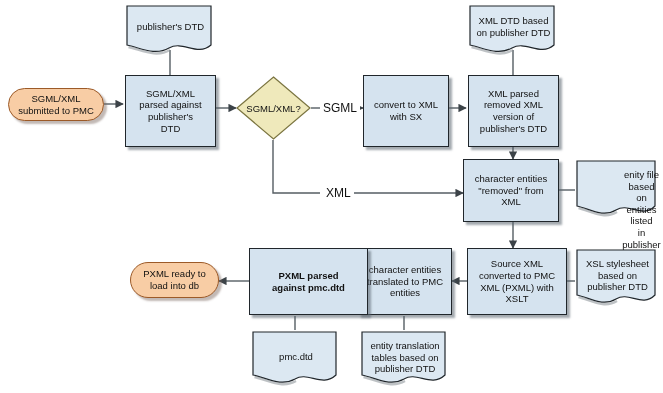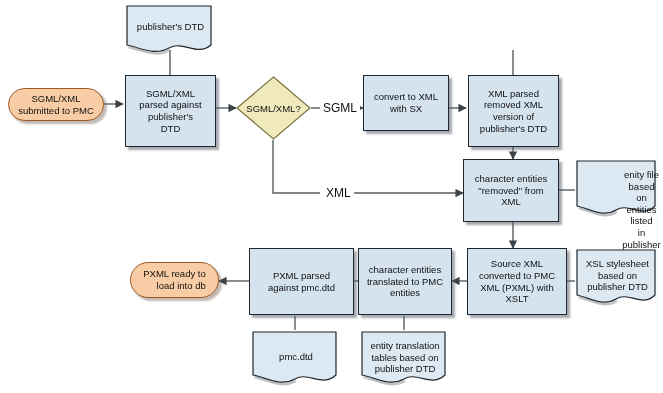--- a/index.html
+++ b/index.html
@@ -133,25 +133,35 @@
 DTD</div>
   </div>
 
   <div class="node decision" style="left:236px;top:76px;width:75px;height:64px;justify-content:center;">
     <svg width="75" height="64" viewBox="0 0 75 64">
       <path d="M37.5 1 L74 32 L37.5 63 L1 32 Z" fill="#efe9bb" stroke="#7a7440" stroke-width="1.2"></path>
     </svg>
     <div class="txt">SGML/XML?</div>
   </div>
 
-  <div class="node process" style="left:363px;top:75px;width:86px;height:56px;">
+  <div class="node process" style="left:363px;top:75px;width:86px;height:72px;">
     <div class="txt" style="white-space:pre-line;">convert to XML
 with SX</div>
   </div>
 
+  <div class="node doc" style="left:468px;top:4px;width:91px;height:54px;">
+    <svg width="91" height="54" viewBox="0 0 91 54">
+      <path d="M2 2 H86 V41 C72 53 58 36 44 44 C30 52 16 44 2 41 Z" fill="#dce8f2" stroke="#20262b" stroke-width="1.2"></path>
+      <path d="M3.5 43 C17 46 31 54 45 46" fill="none" stroke="#888f95" stroke-width="2.4" opacity=".55"></path>
+    </svg>
+    <div class="txt">
+      <div class="inner" style="white-space:pre-line;padding-top:11px;">XML DTD based
+on publisher DTD</div>
+    </div>
+  </div>
 
   <div class="node process" style="left:468px;top:75px;width:91px;height:72px;">
     <div class="txt" style="white-space:pre-line;">XML parsed
 removed XML
 version of
 publisher's DTD</div>
   </div>
 
   <div class="node process" style="left:463px;top:159px;width:96px;height:63px;">
     <div class="txt" style="white-space:pre-line;">character entities
@@ -201,36 +211,36 @@
       <path d="M2 2 H85 V45 C71 58 57 41 44 49 C30 57 16 48 2 45 Z" fill="#dce8f2" stroke="#20262b" stroke-width="1.2"></path>
       <path d="M3.5 47 C17 50 31 59 45 51" fill="none" stroke="#888f95" stroke-width="2.4" opacity=".55"></path>
     </svg>
     <div class="txt">
       <div class="inner" style="white-space:pre-line;padding-top:10px;">entity translation
 tables based on
 publisher DTD</div>
     </div>
   </div>
 
-  <div class="node process" style="left:249px;top:248px;width:105px;height:67px;">
+  <div class="node process" style="left:249px;top:248px;width:119px;height:67px;font-weight:bold;">
     <div class="txt" style="white-space:pre-line;">PXML parsed
 against pmc.dtd</div>
   </div>
 
   <div class="node doc" style="left:251px;top:330px;width:90px;height:60px;">
     <svg width="90" height="60" viewBox="0 0 90 60">
       <path d="M2 2 H85 V45 C71 58 57 41 44 49 C30 57 16 48 2 45 Z" fill="#dce8f2" stroke="#20262b" stroke-width="1.2"></path>
       <path d="M3.5 47 C17 50 31 59 45 51" fill="none" stroke="#888f95" stroke-width="2.4" opacity=".55"></path>
     </svg>
     <div class="txt">
       <div class="inner" style="white-space:pre-line;padding-top:21px;">pmc.dtd</div>
     </div>
   </div>
 
   <div class="node terminator" style="left:130px;top:262px;width:89px;height:36px;">
-    <div class="txt" style="white-space:pre-line;text-align:right;">PXML ready to
+    <div class="txt" style="white-space:pre-line;">PXML ready to
 load into db</div>
   </div>
 
   <div class="edge-label" style="left:320px;top:101px;">SGML</div>
   <div class="edge-label" style="left:323px;top:186px;">XML</div>
 
 </div>
 
 </body></html>

